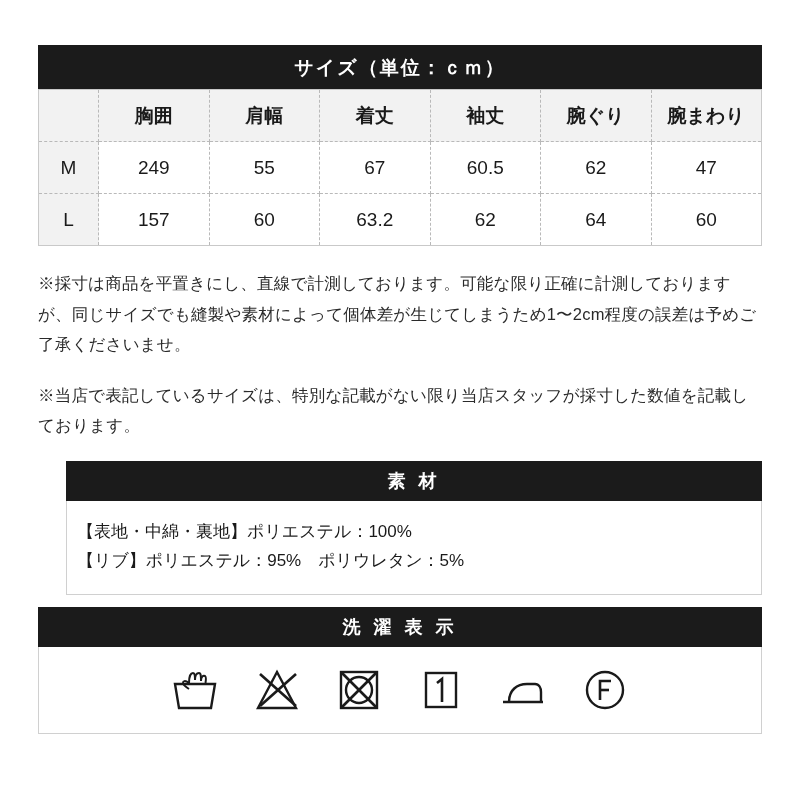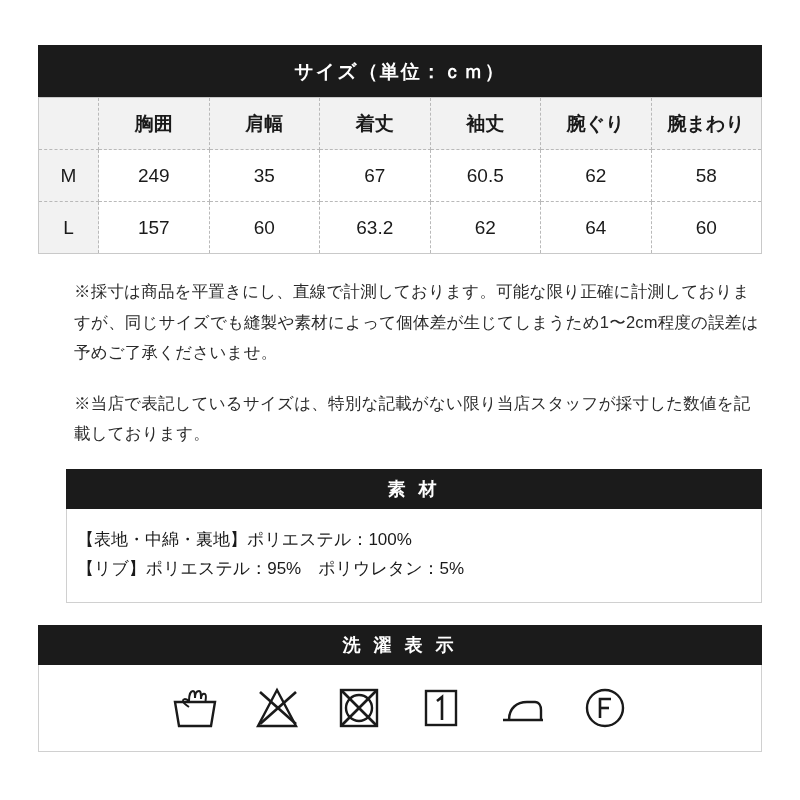--- a/index.html
+++ b/index.html
@@ -34,21 +34,21 @@
     display: flex;
     align-items: center;
     justify-content: center;
   }
 
   
   .size-block {
     margin-top: 45px;
   }
   .size-bar {
-    height: 52px;
+    height: 44px;
   }
   table.size-table {
     width: 100%;
     border-collapse: collapse;
     table-layout: fixed;
   }
   table.size-table th,
   table.size-table td {
     border: 1px dashed #b9b9b9;
     text-align: center;
@@ -75,21 +75,20 @@
   }
   
   table.size-table {
     border: 1px solid #c9c9c9;
   }
   col.col-head { width: 60px; }
 
   
   .notes {
     margin-top: 22px;
-    margin-left: 36px;
   }
   .note-p {
     font-size: 16.5px;
     line-height: 1.85;
     color: #2a2a2a;
     margin: 0 0 20px 0;
     letter-spacing: 0.2px;
   }
 
   
@@ -109,21 +108,21 @@
     text-align: left;
   }
   .material-line {
     font-size: 17px;
     line-height: 1.75;
     color: #1a1a1a;
   }
 
   
   .wash-block {
-    margin-top: 22px;
+    margin-top: 12px;
   }
   .wash-bar {
     height: 40px;
     font-size: 18px;
     letter-spacing: 4px;
   }
   .wash-body {
     border: 1px solid #d0d0d0;
     border-top: none;
     height: 86px;
@@ -164,25 +163,25 @@
           <th>着丈</th>
           <th>袖丈</th>
           <th>腕ぐり</th>
           <th>腕まわり</th>
         </tr>
       </thead>
       <tbody>
         <tr>
           <td class="rowhead">M</td>
           <td>249</td>
-          <td>35</td>
+          <td>55</td>
           <td>67</td>
           <td>60.5</td>
           <td>62</td>
-          <td>58</td>
+          <td>47</td>
         </tr>
         <tr>
           <td class="rowhead">L</td>
           <td>157</td>
           <td>60</td>
           <td>63.2</td>
           <td>62</td>
           <td>64</td>
           <td>60</td>
         </tr>

